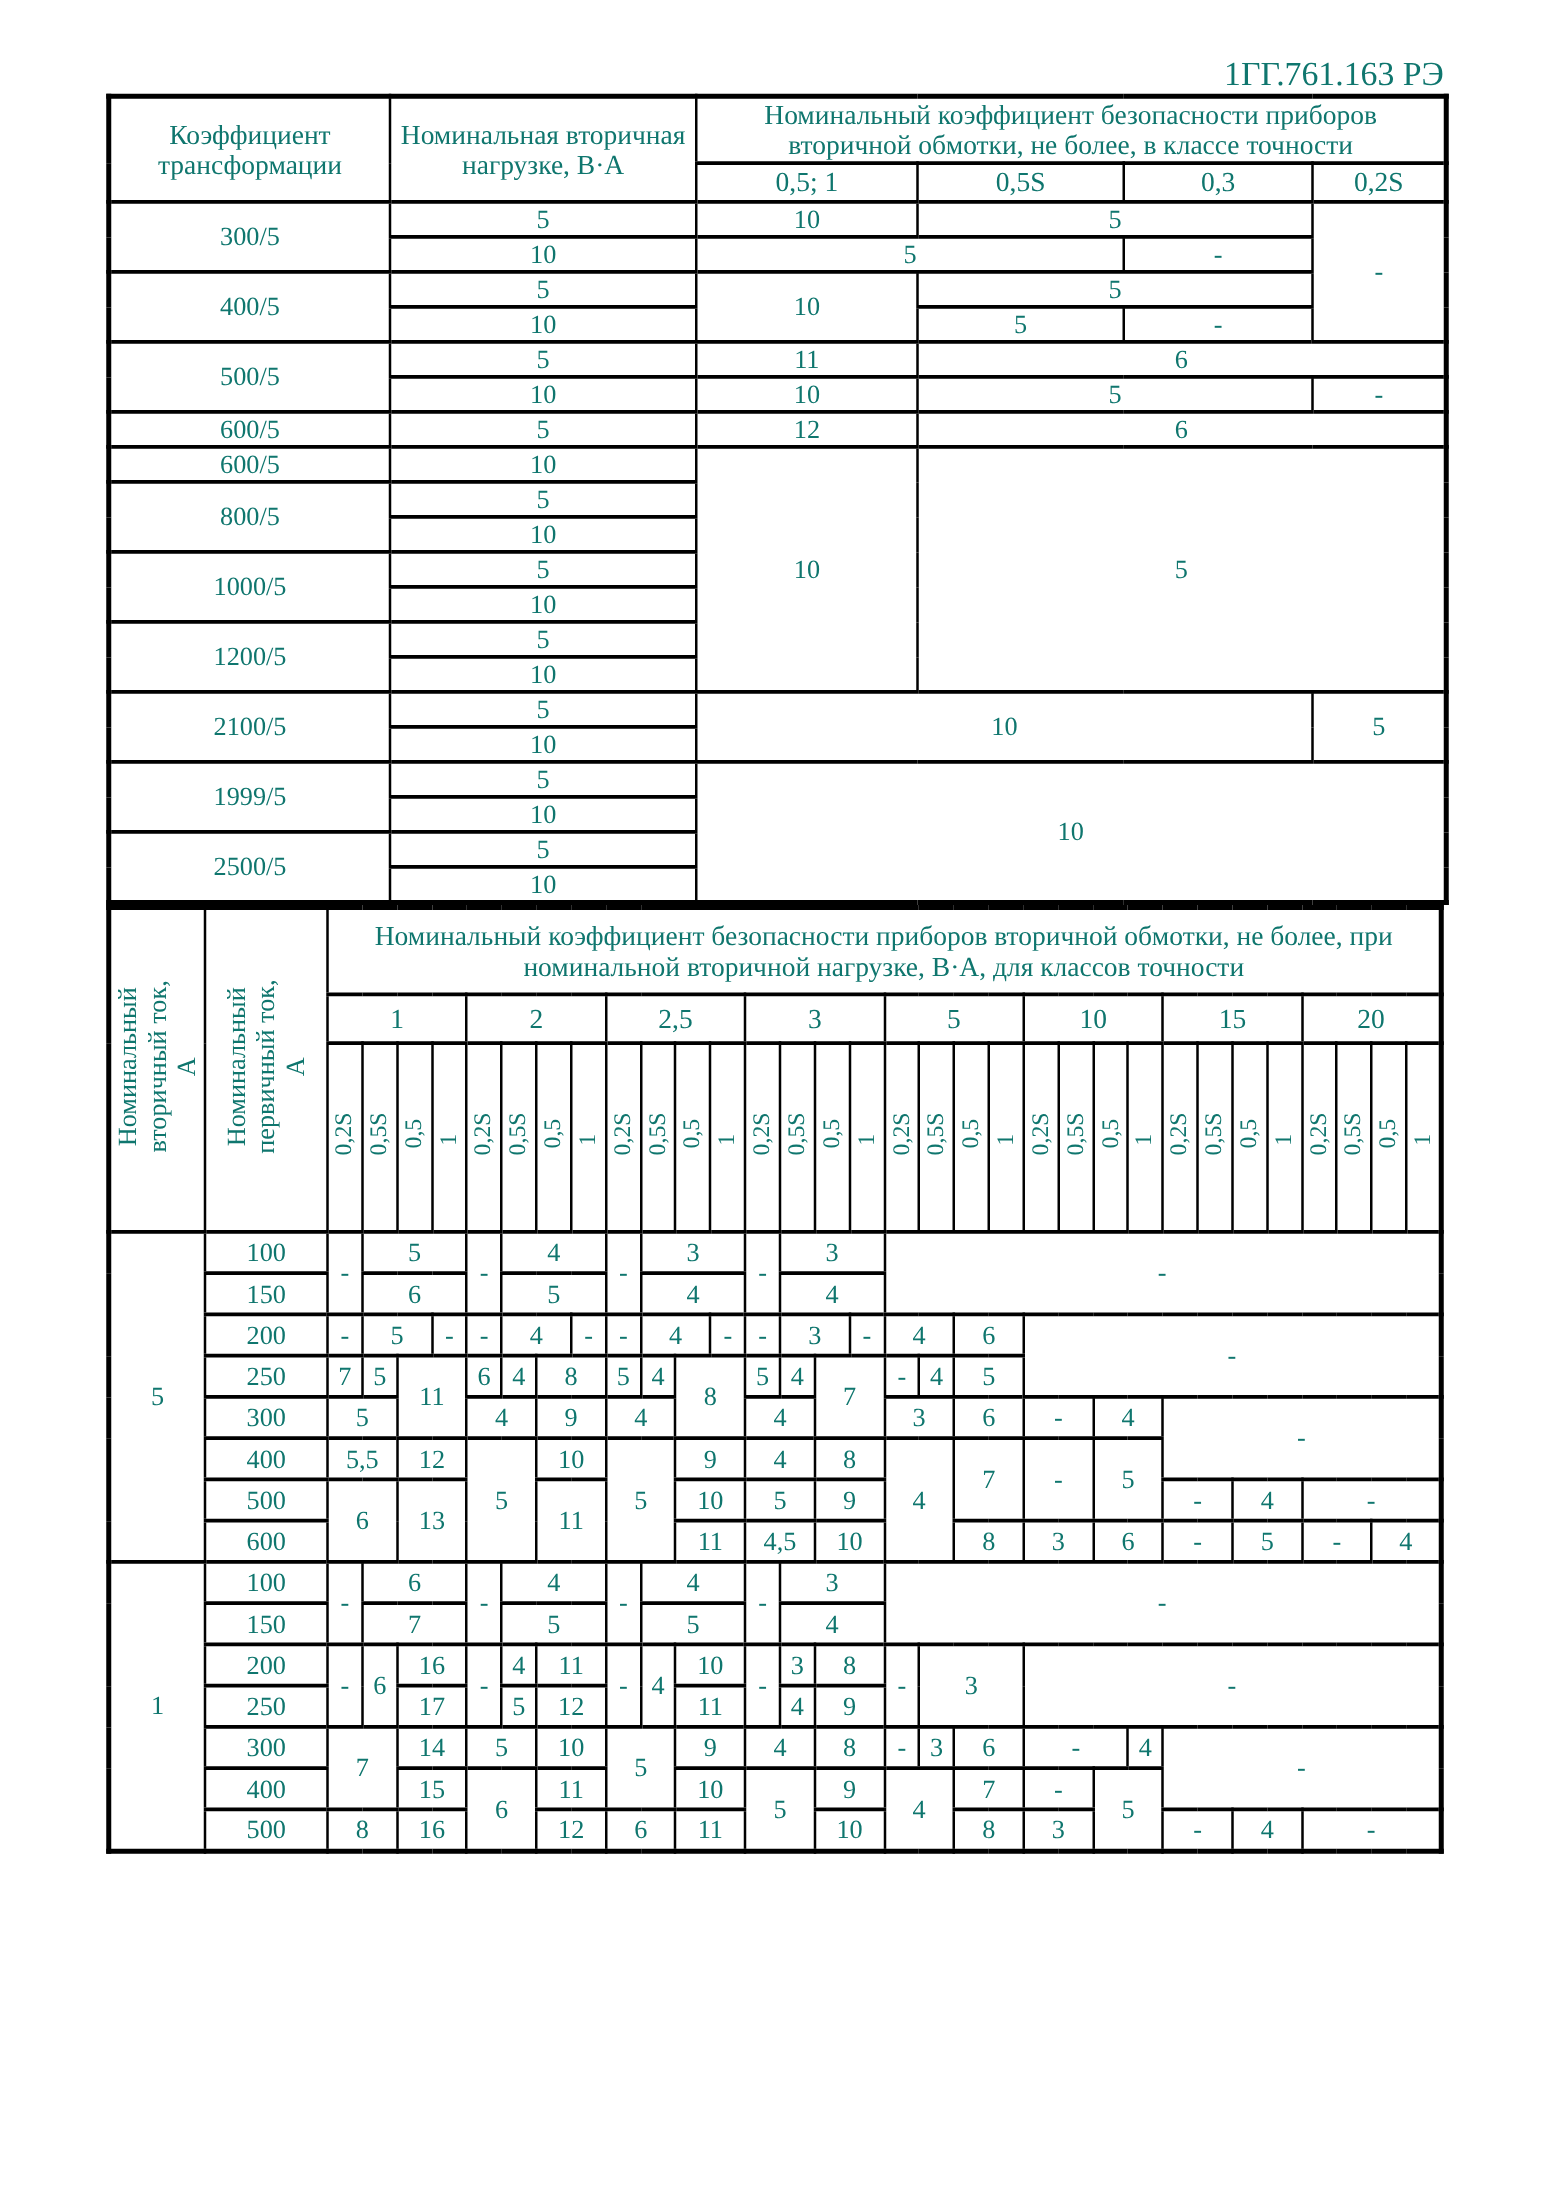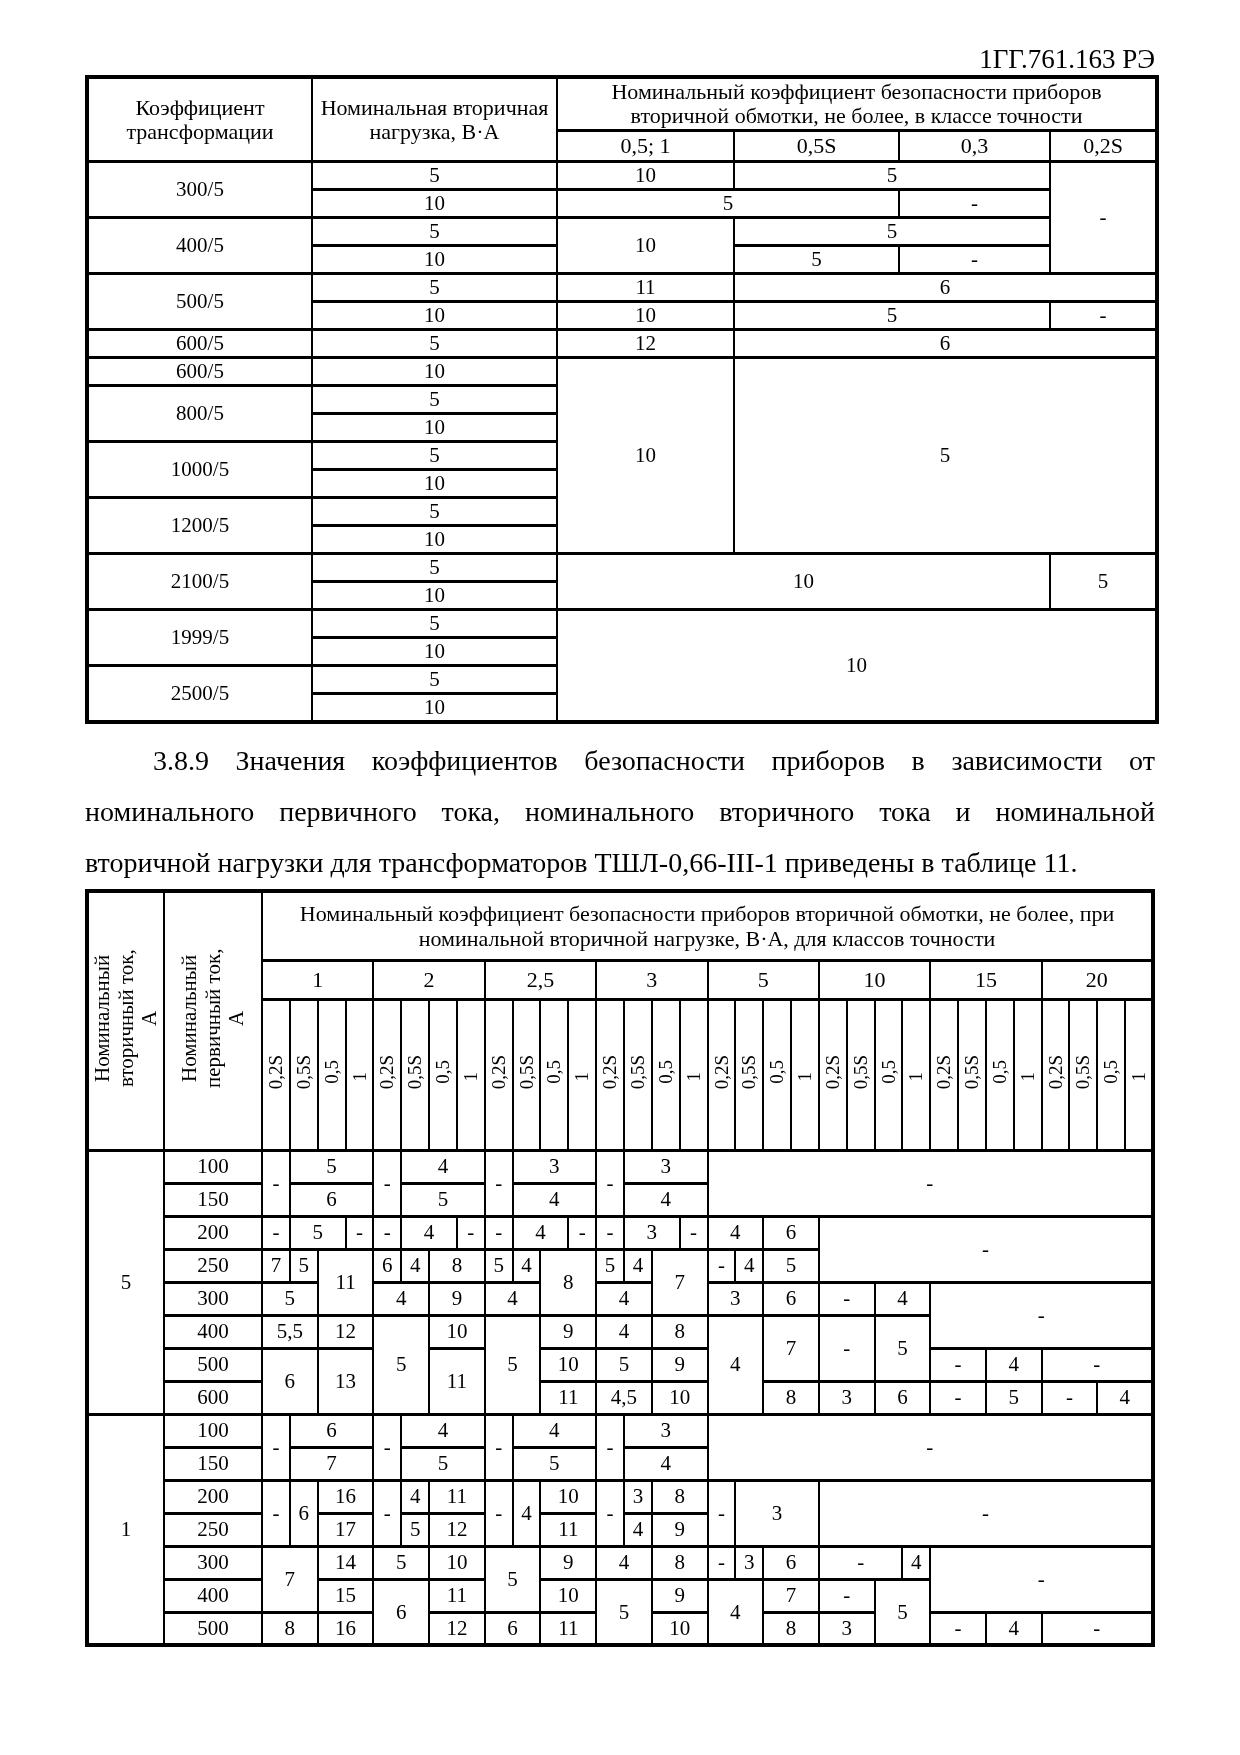--- a/index.html
+++ b/index.html
@@ -1,18 +1,18 @@
 <!DOCTYPE html>
 <html><head>
 <meta charset="utf-8">
 <style>
   html,body{margin:0;padding:0;background:#fff;}
   .page{
     width:1240px;height:1755px;box-sizing:border-box;
-    padding:0 85px;background:#fff;color:#000000;
+    padding:0 85px;background:#fff;color:#0f766e;
     font-family:"Liberation Serif","DejaVu Serif",serif;
     overflow:hidden;position:relative;
   }
   .doc-code{ text-align:right; font-size:27px; padding-top:44px; }
   .tbl-caption{ font-size:27px; margin:20px 0 7px 8px; }
   table{ border-collapse:collapse; table-layout:fixed; width:1070px; border:4px solid #000; }
   td{
     border-left:2px solid #000; border-right:2px solid #000;
     border-top:3px solid #000; border-bottom:3px solid #000;
     text-align:center; vertical-align:middle;
@@ -53,21 +53,21 @@
       <col style="width:225px">
         <col style="width:245px">
       <col style="width:177px">
         <col style="width:165px">
       <col style="width:151px">
         <col style="width:107px">
     </colgroup>
     <thead>
       <tr class="hrow1">
         <td rowspan="2">Коэффициент трансформации</td>
-        <td rowspan="2">Номинальная вторичная нагрузка, В·А</td>
+        <td rowspan="2">Номинальная вторичная нагрузке, В·А</td>
         <td colspan="4">Номинальный коэффициент безопасности приборов вторичной обмотки, не более, в классе точности</td>
       </tr>
       <tr class="hrow2" id="t10-class-row">
           <td>0,5; 1</td>
           <td>0,5S</td>
           <td>0,3</td>
           <td>0,2S</td>
         </tr>
     </thead>
     <tbody id="t10-body">
@@ -159,21 +159,20 @@
         <tr>
           <td rowspan="2">2500/5</td>
           <td>5</td>
         </tr>
         <tr>
           <td>10</td>
         </tr>
       </tbody>
   </table>
 
-  <div class="para">3.8.9 Значения коэффициентов безопасности приборов в зависимости от номинального первичного тока, номинального вторичного тока и номинальной вторичной нагрузки для трансформаторов ТШЛ-0,66-III-1 приведены в таблице 11.</div>
 
 
   <table id="t11">
     <colgroup id="t11-cols">
       <col style="width:77px">
         <col style="width:98px">
     <col>
         <col>
         <col>
         <col>

